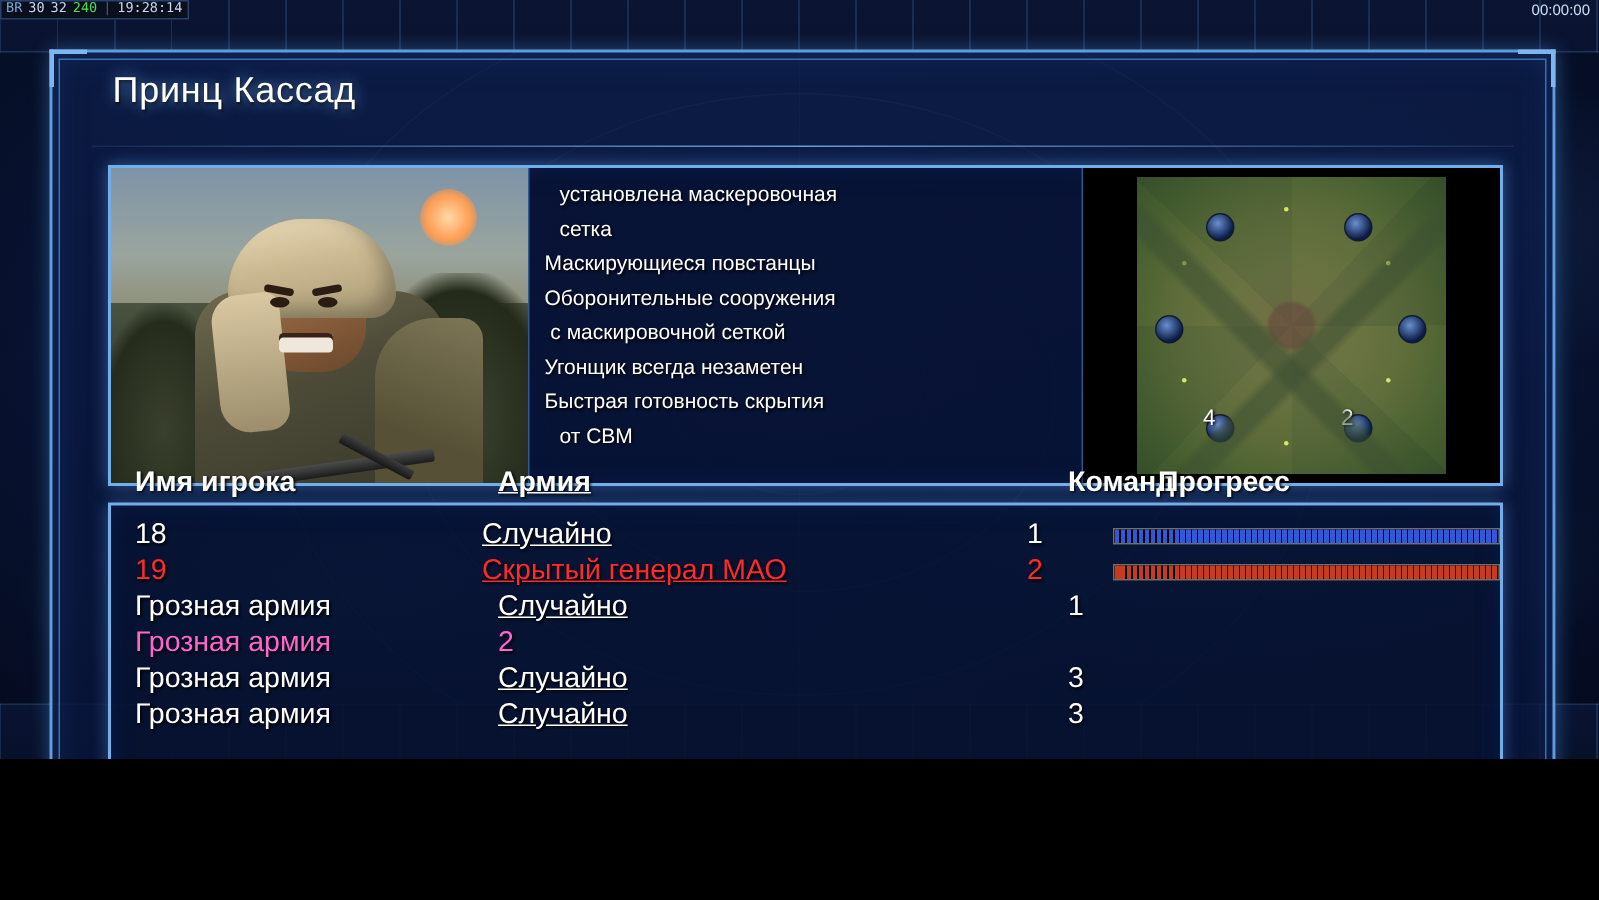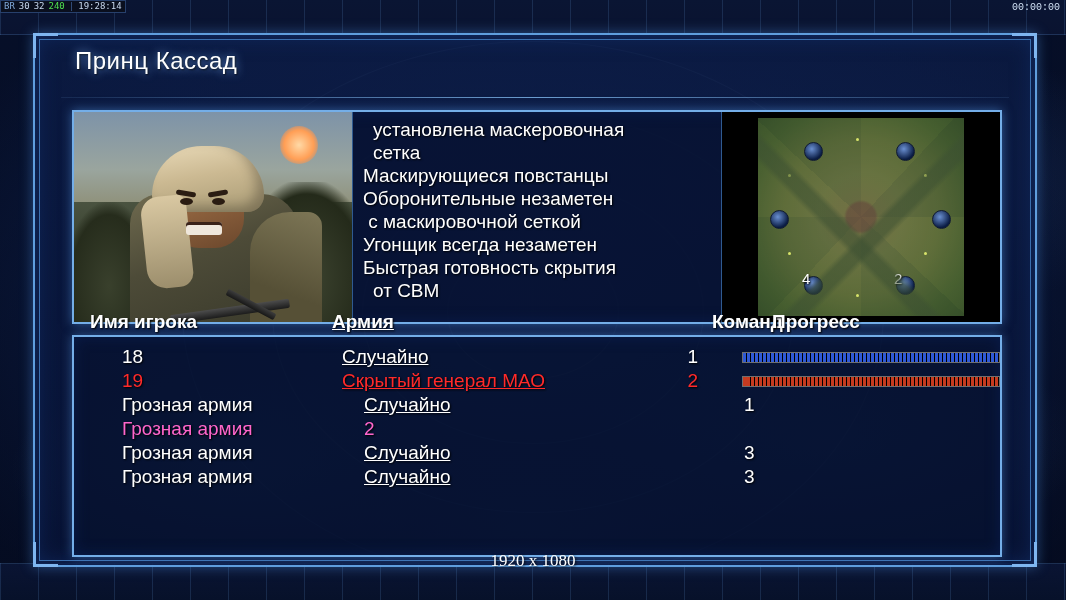--- a/index.html
+++ b/index.html
@@ -9,21 +9,21 @@
   }
   body {
     width: 1066px;
     height: 600px;
     overflow: hidden;
     font-family: "Liberation Sans", sans-serif;
   }
   #screen {
     position: relative;
     width: 1066px;
-    height: 600px;
+    height: 506px;
     background:
       radial-gradient(ellipse 60% 70% at 50% 52%, #1d3b79 0%, #13275a 35%, #0b1a40 65%, #050c22 100%);
     overflow: hidden;
   }
   
   #bg-texture {
     position: absolute;
     inset: 0;
     background:
       radial-gradient(ellipse 30% 24% at 22% 78%, rgba(70,110,150,0.30), transparent 70%),
@@ -95,21 +95,21 @@
     z-index: 40;
   }
   #debugbar span { padding: 0 2px; }
   .dbg-label { color: #7fa8d8; }
   .dbg-num   { color: #c8d8ee; }
   .dbg-green { color: #4fe04f; text-align: right; }
   .dbg-sep   { color: #3e5f93; }
   #timer-top {
     position: absolute;
     right: 6px; top: 2px;
-    font-family: Liberation Mono, monospace;
+    font-family: Liberation Sans, sans-serif;
     font-size: 10px;
     color: #cfe0f4;
     z-index: 40;
     text-align: right;
   }
 
   
   #panel {
     position: absolute;
     left: 33px; top: 33px;
@@ -264,21 +264,21 @@
     background: linear-gradient(180deg, #3d3d3d, #171717);
     transform: rotate(28deg);
     border-radius: 2px;
   }
 
   
   #desc {
     flex: 1;
     padding: 6px 8px 6px 10px;
     color: #ffffff;
-    font-size: 19px;
+    font-size: 14px;
     line-height: 23px;
     text-shadow: 1px 1px 2px #000;
     overflow: hidden;
   }
   #desc .line { white-space: pre; }
   #desc .line.indent { padding-left: 10px; }
 
   
   #minimap {
     width: 278px; height: 100%;
@@ -353,21 +353,21 @@
     display: flex;
     color: #ffffff;
     font-size: 19px;
     font-weight: bold;
     text-shadow: 1px 1px 2px #000;
   }
   .col-name { width: 258px; padding-left: 16px; box-sizing: border-box; }
   .col-army { width: 380px; text-decoration: underline; }
   .col-team { width: 60px; }
   .col-prog { flex: 1; }
-  .rows { padding: 8px 0 0 0; margin-left: 32px; }
+  .rows { padding: 8px 0 0 0; }
   .prow {
     display: flex;
     align-items: center;
     height: 24px;
     font-size: 19px;
     color: #ffffff;
     text-shadow: 1px 1px 2px #000;
   }
   .prow .col-prog { display: flex; align-items: center; }
   .bar {
@@ -463,21 +463,21 @@
         <div class="fig-eye-r"></div>
         <div class="fig-mouth"></div>
         <div class="gun"></div>
         <div class="gun2"></div>
       </div>
 
       <div id="desc">
         <div class="line indent">установлена маскеровочная</div>
         <div class="line indent">сетка</div>
         <div class="line">Маскирующиеся повстанцы</div>
-        <div class="line">Оборонительные незаметен</div>
+        <div class="line">Оборонительные сооружения</div>
         <div class="line"> с маскировочной сеткой</div>
         <div class="line">Угонщик всегда незаметен</div>
         <div class="line">Быстрая готовность скрытия</div>
         <div class="line indent">от СВМ</div>
       </div>
 
       <div id="minimap">
         <div class="mapimg">
           <div class="mp p1"></div>
           <div class="mp p2"></div>

